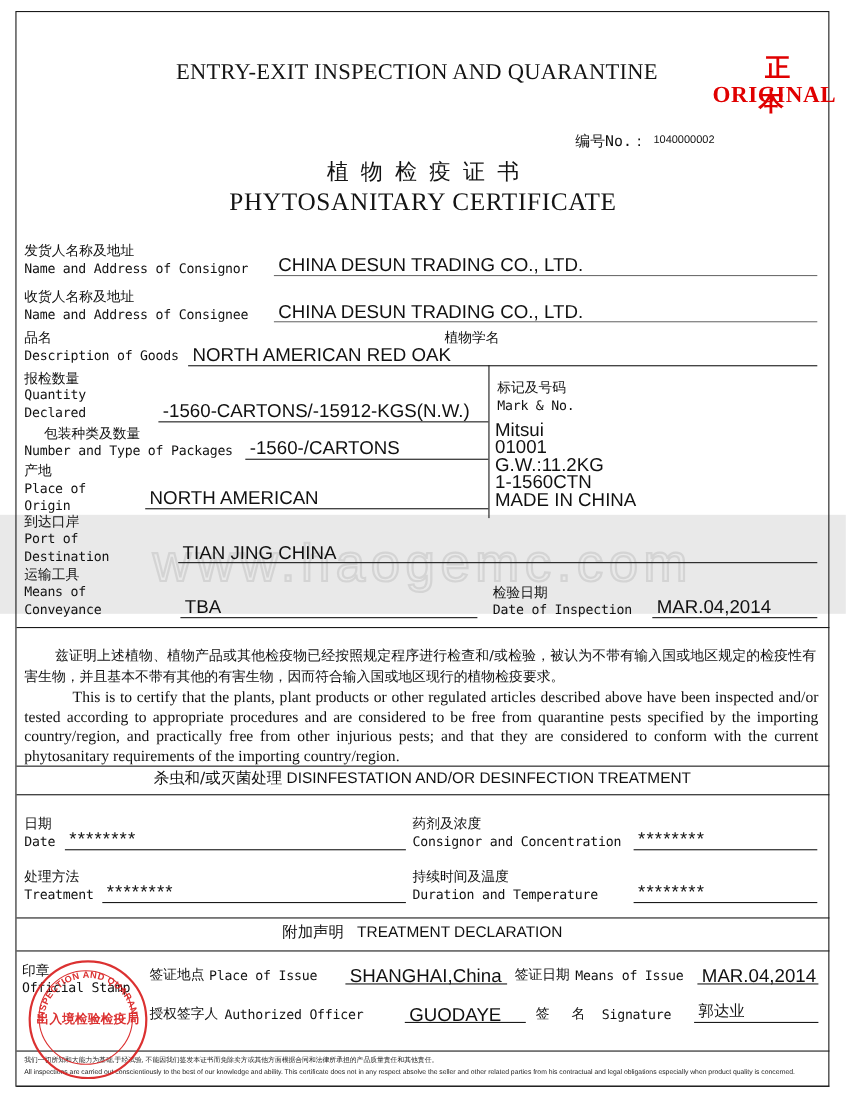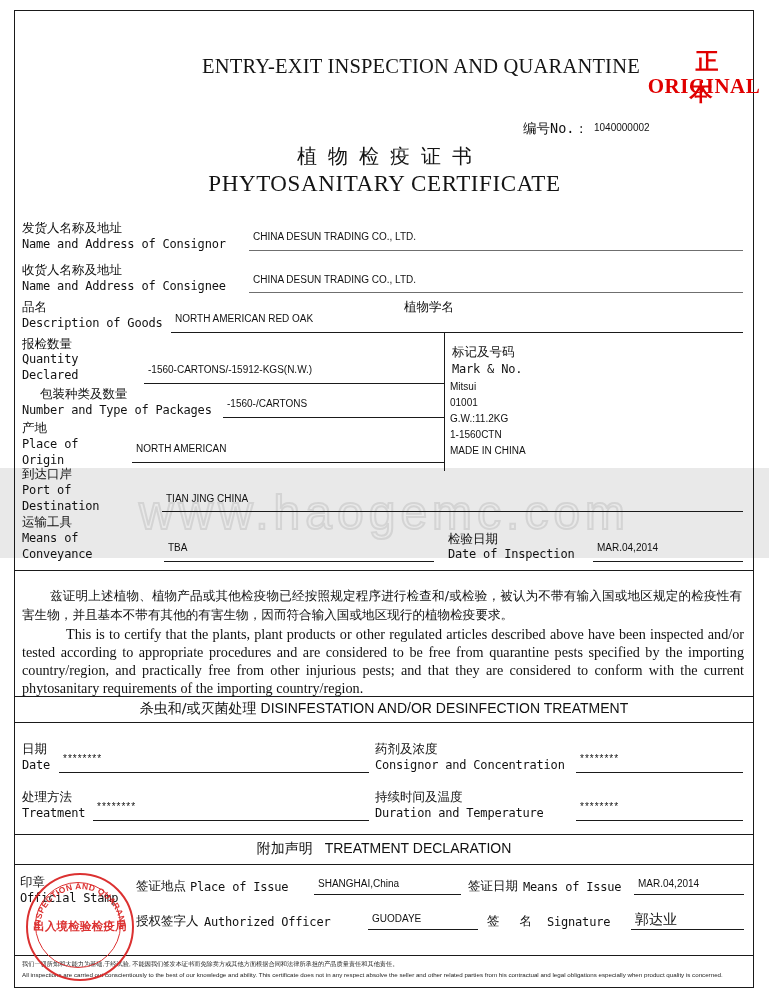--- a/index.html
+++ b/index.html
@@ -23,21 +23,21 @@
     font-size:48px;letter-spacing:5px;font-weight:400;
     color:transparent;-webkit-text-stroke:2px #d4d4d4;
     white-space:nowrap;user-select:none;
   }
   .content{position:relative;z-index:2;}
 
   
   .hdr-title{
     position:absolute;left:160px;top:55px;width:430px;
     font-family:"Liberation Serif",serif;font-size:20.5px;
-    letter-spacing:.2px;color:#141414;white-space:nowrap;margin-left:42px;
+    letter-spacing:.2px;color:#141414;white-space:nowrap;
   }
   .orig-cn{
     position:absolute;left:657px;top:46px;width:100px;text-align:center;
     font-family:"DejaVu Sans",sans-serif;font-size:23px;font-weight:bold;
     color:#e00000;letter-spacing:12px;text-indent:12px;
   }
   .orig-en{
     position:absolute;left:645px;top:74px;width:118px;text-align:center;
     font-family:"Liberation Serif",serif;font-size:21px;font-weight:bold;
     color:#e00000;letter-spacing:.5px;
@@ -58,21 +58,21 @@
   }
   .cert-en{
     position:absolute;left:0;top:171px;width:769px;text-align:center;
     font-family:"Liberation Serif",serif;font-size:23px;
     letter-spacing:.6px;color:#141414;
   }
 
   
   .cn{font-family:"DejaVu Sans",sans-serif;font-size:12.5px;color:#111;white-space:nowrap;}
   .en{font-family:"DejaVu Sans Mono",monospace;font-size:12px;color:#111;white-space:nowrap;letter-spacing:-0.2px;}
-  .val{font-family:"Liberation Sans",sans-serif;font-size:10px;color:#111;white-space:nowrap;}
+  .val{font-family:"Liberation Sans",sans-serif;font-size:17px;color:#111;white-space:nowrap;}
   .abs{position:absolute;}
   .rule{position:absolute;border-bottom:1px solid #1a1a1a;height:0;}
   .rule-thin{position:absolute;border-bottom:1px solid #6f6f6f;height:0;}
   .vline{position:absolute;border-left:1px solid #1a1a1a;width:0;}
 
   
   .para-cn{
     position:absolute;left:22px;top:586px;width:720px;
     font-family:"DejaVu Sans",sans-serif;font-size:12.6px;line-height:19px;
     text-indent:28px;color:#111;text-align:justify;

